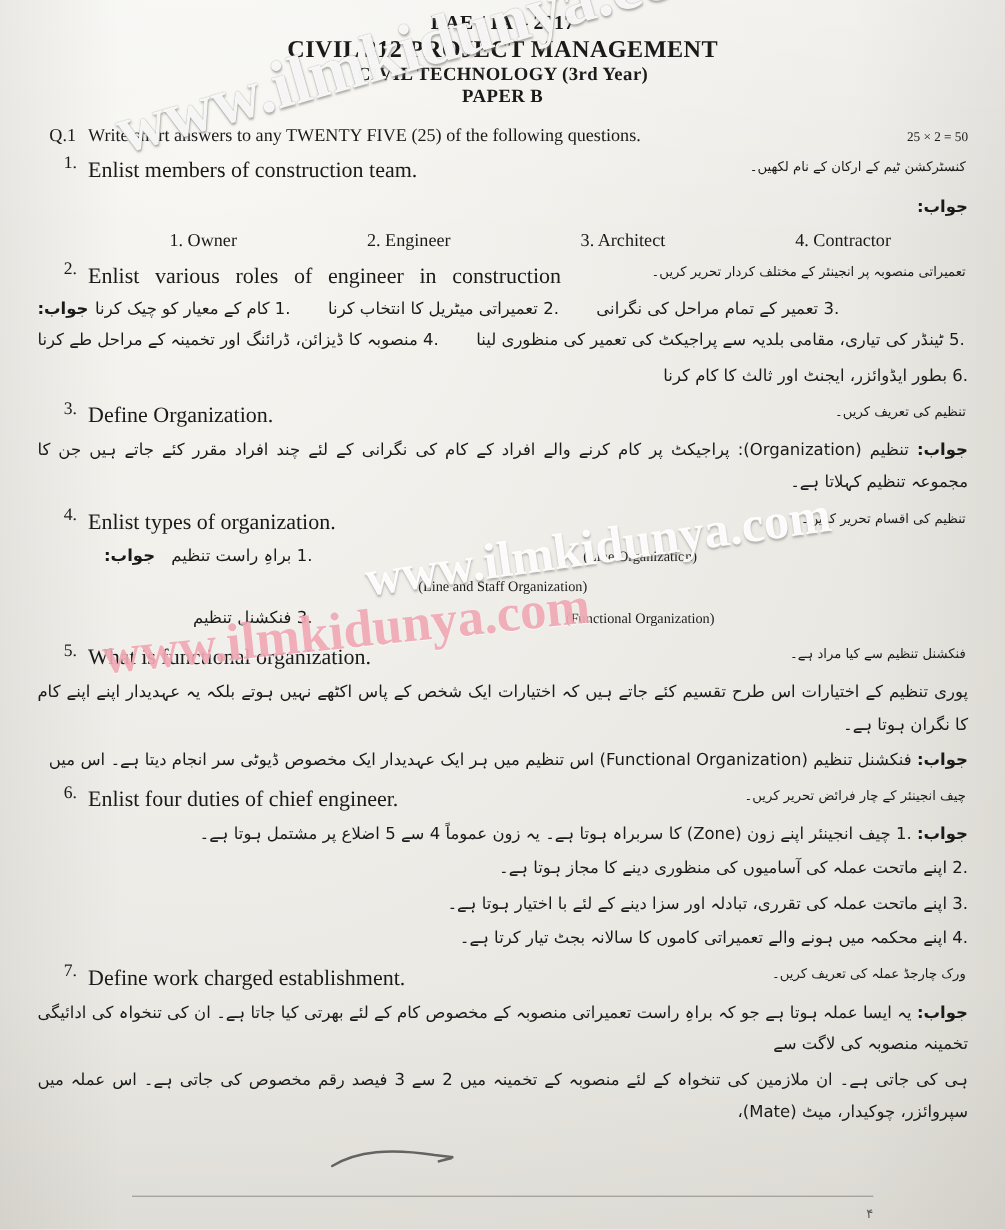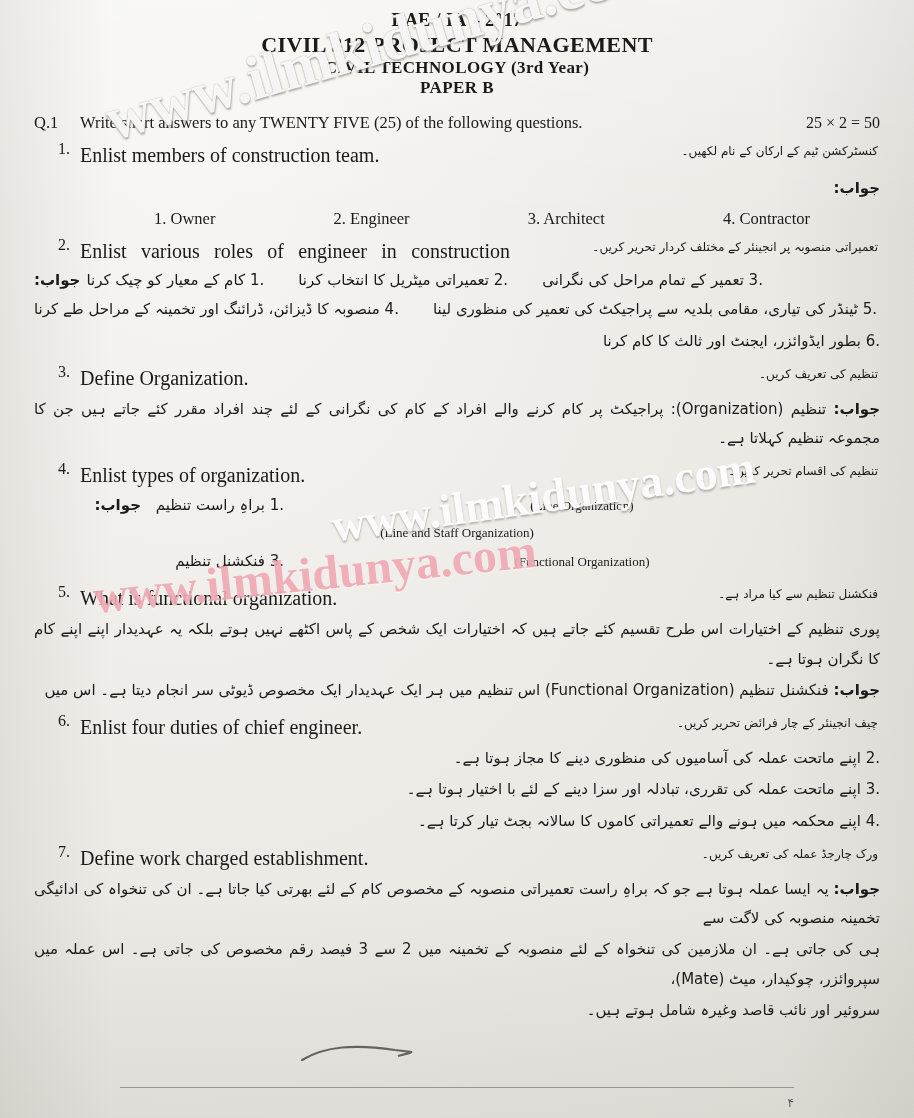--- a/index.html
+++ b/index.html
@@ -53,27 +53,28 @@
   
   .instruction-row {
     display: flex;
     align-items: baseline;
     margin-top: 14px;
     font-size: 16.5px;
   }
   .q-no {
     width: 46px;
     flex: 0 0 46px;
+    text-align: center;
   }
   .instr-text {
     flex: 1 1 auto;
   }
   .marks {
     flex: 0 0 auto;
-    font-size: 16px;
+    font-size: 12px;
     white-space: nowrap;
   }
 
   
   .qblock {
     margin-top: 7px;
   }
   .row {
     display: flex;
     align-items: flex-start;
@@ -335,37 +336,40 @@
         <span>فنکشنل  تنظیم (Functional Organization) اس تنظیم میں ہر ایک عہدیدار ایک مخصوص ڈیوٹی سر انجام دیتا ہے۔ اس میں</span>
       </div>
     </div>
 
     <div class="qblock">
       <div class="row">
         <div class="num">6.</div>
         <div class="eng">Enlist four duties of chief engineer.</div>
         <div class="urdu">چیف انجینئر کے چار فرائض تحریر کریں۔</div>
       </div>
+      <div class="urdu-full">
+        <span class="ans-label">جواب:</span>
+        <span>.1    چیف انجینئر اپنے زون (Zone) کا سربراہ ہوتا ہے۔ یہ زون عموماً 4 سے 5 اضلاع پر مشتمل ہوتا ہے۔</span>
+      </div>
       <div class="urdu-full">.2    اپنے ماتحت عملہ کی آسامیوں کی منظوری دینے کا مجاز ہوتا ہے۔</div>
       <div class="urdu-full">.3    اپنے ماتحت عملہ کی تقرری، تبادلہ اور سزا دینے کے لئے با اختیار ہوتا ہے۔</div>
       <div class="urdu-full">.4    اپنے محکمہ میں ہونے والے تعمیراتی کاموں کا سالانہ بجٹ تیار کرتا ہے۔</div>
     </div>
 
     <div class="qblock">
       <div class="row">
         <div class="num">7.</div>
         <div class="eng">Define work charged establishment.</div>
         <div class="urdu">ورک چارجڈ عملہ کی تعریف کریں۔</div>
       </div>
       <div class="urdu-full justify">
         <span class="ans-label">جواب:</span>
         <span>یہ ایسا عملہ ہوتا ہے جو کہ براہِ راست تعمیراتی منصوبہ کے مخصوص کام کے لئے بھرتی کیا جاتا ہے۔ ان کی تنخواہ کی ادائیگی تخمینہ منصوبہ کی لاگت سے</span>
       </div>
       <div class="urdu-full justify">ہی کی جاتی ہے۔ ان ملازمین کی تنخواہ کے لئے منصوبہ کے تخمینہ میں 2 سے 3 فیصد رقم مخصوص کی جاتی ہے۔ اس عملہ میں سپروائزر، چوکیدار، میٹ (Mate)،</div>
-      <div class="urdu-full">سروئیر اور نائب قاصد وغیرہ شامل ہوتے ہیں۔</div>
     </div>
 
   </div>
 
   <div class="wm wm-top">www.ilmkidunya.com</div>
   <div class="wm wm-mid">www.ilmkidunya.com</div>
   <div class="wm wm-pink">www.ilmkidunya.com</div>
 
   <svg class="stamp" viewBox="0 0 120 26">
     <path d="M2 20 C 25 6, 55 4, 95 10 L 112 12 L 98 16 L 110 13" fill="none" stroke="#3a3a3a" stroke-width="2.2" stroke-linecap="round"></path>

